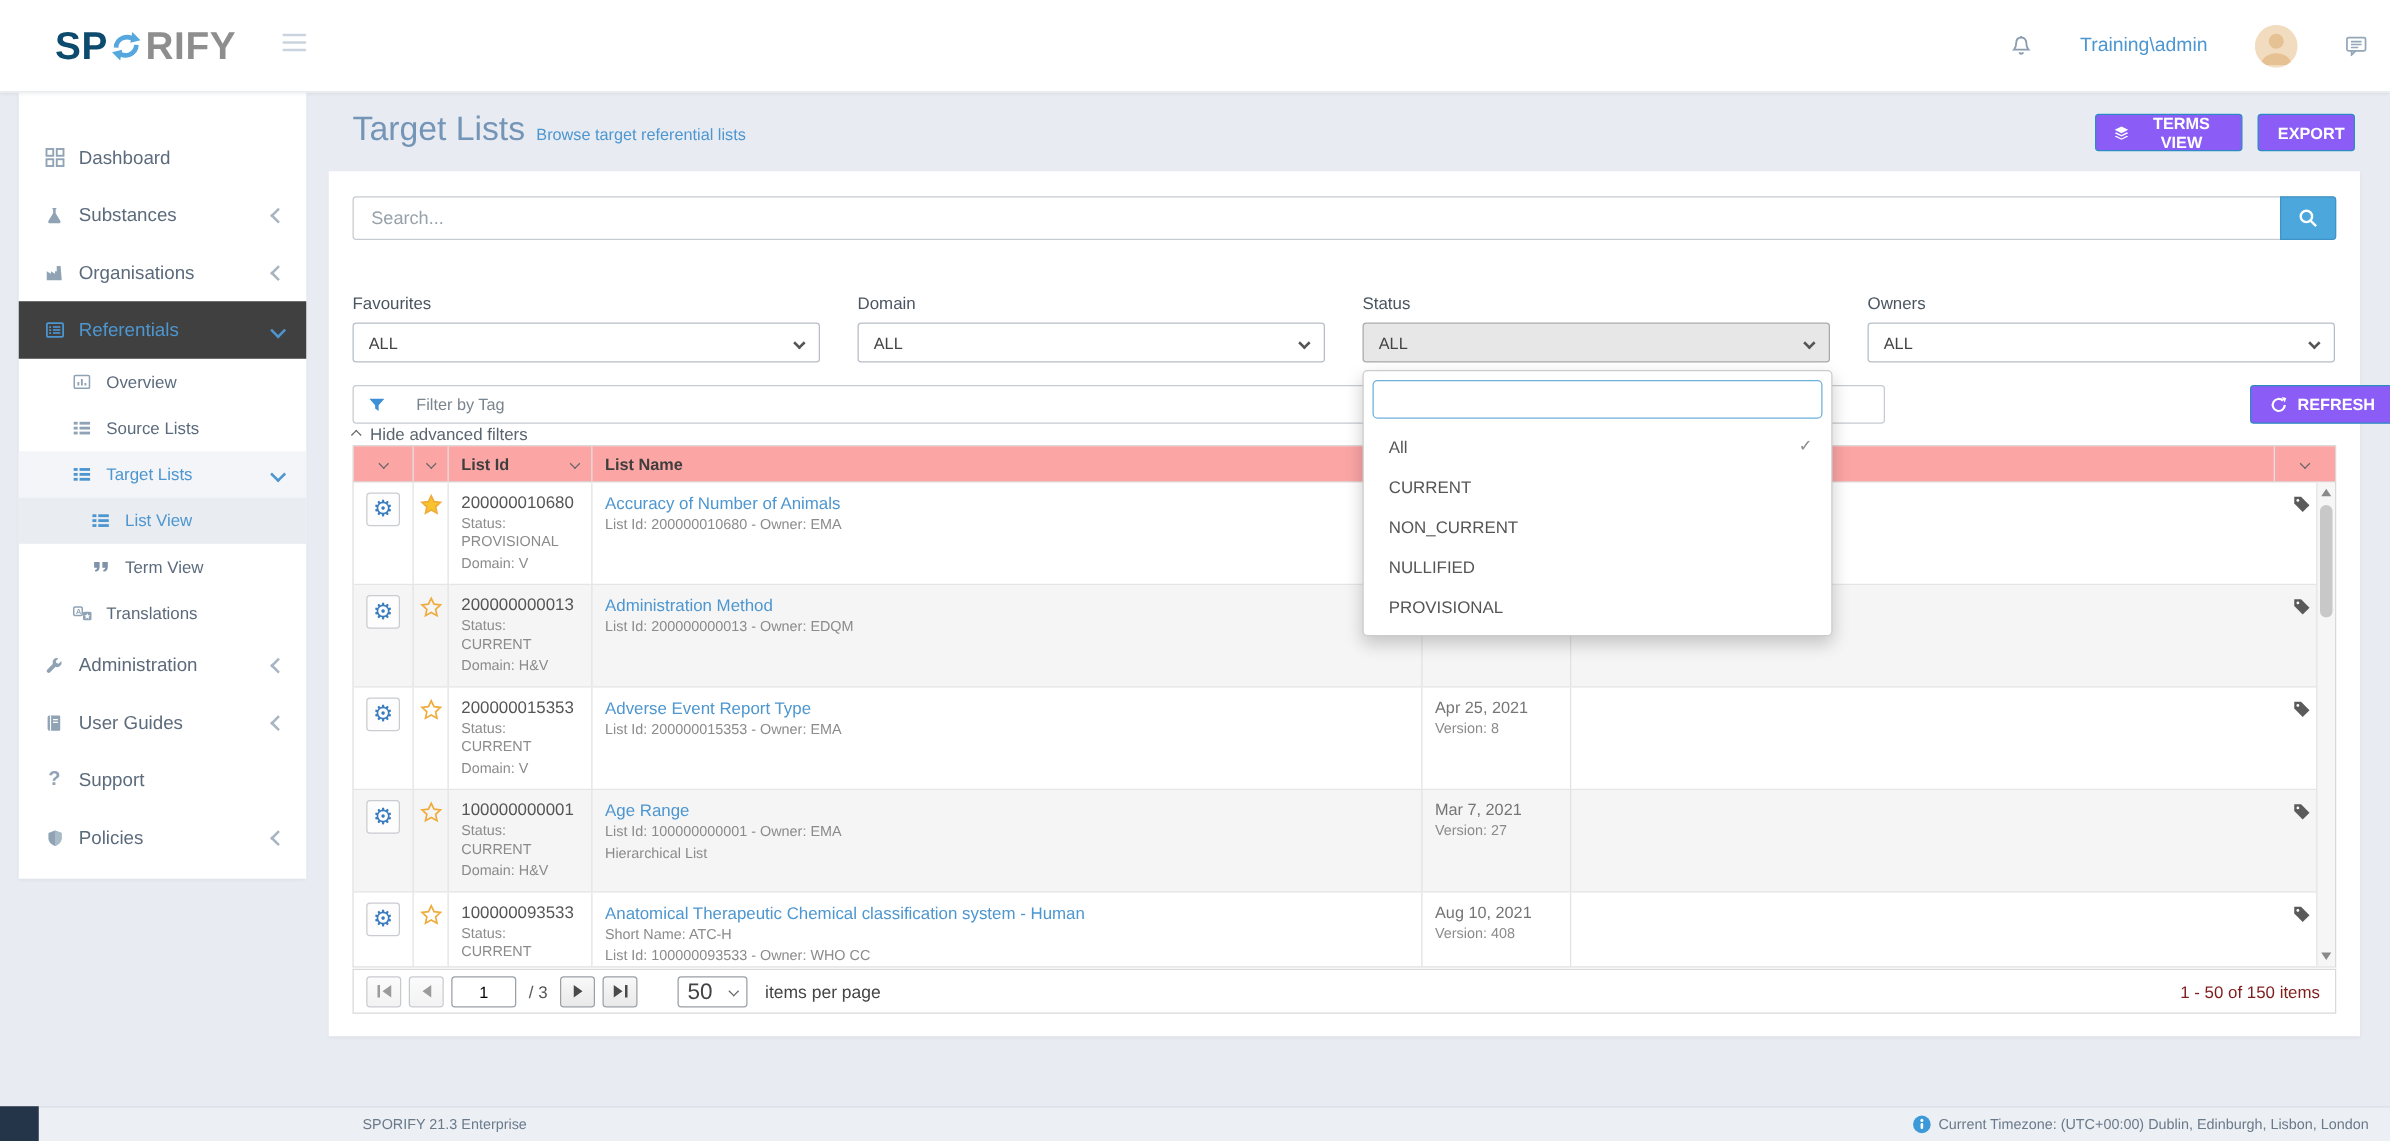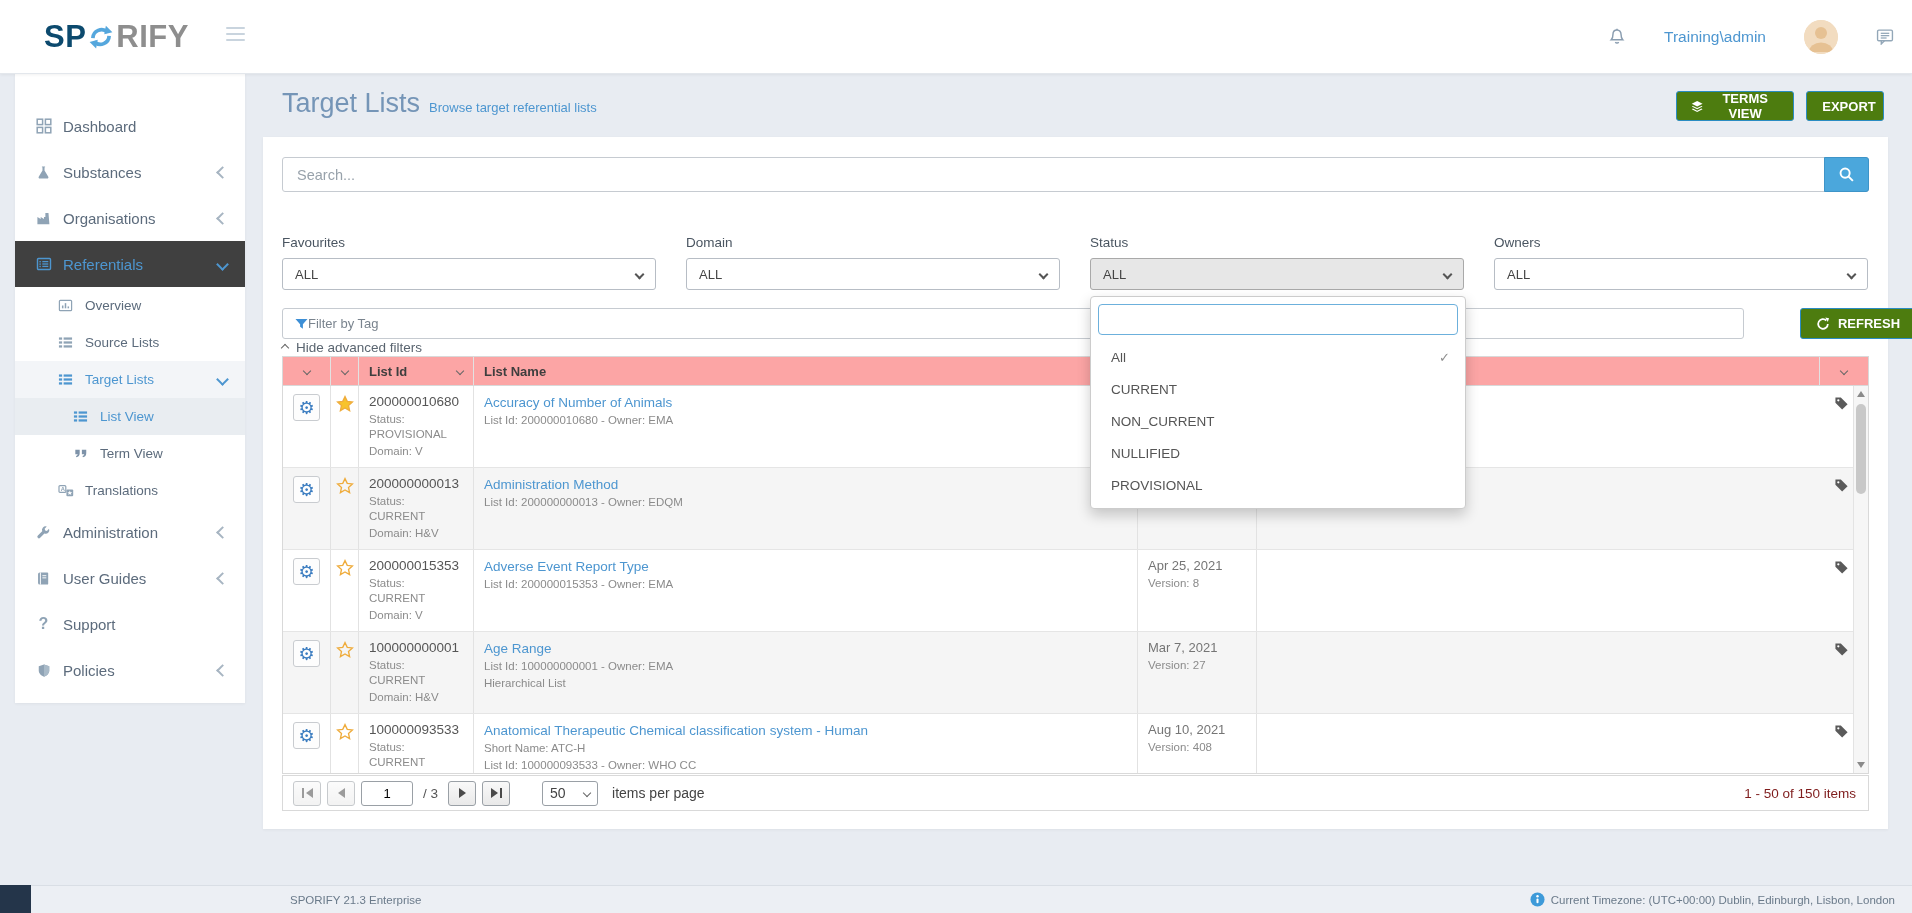--- a/index.html
+++ b/index.html
@@ -41,21 +41,21 @@
   .chev.up{transform:rotate(-135deg);border-color:#3A4A5A}
   .chev.blue{border-color:#4D96D0}
   .chev.dark{border-color:#555;width:5px;height:5px;border-width:2px}
   .chev.small{width:5px;height:5px;border-width:1.5px;border-color:#666}
 
   
   .pagehead{position:absolute;left:282px;top:88px;display:flex;align-items:baseline;gap:9px}
   .ptitle{font-size:27px;color:#7595B7}
   .psub{font-size:13px;color:#4D96D0}
   .headbtns{position:absolute;top:91px;left:1676px;display:flex;gap:12px}
-  .bluebtn{height:30px;background:#4d7c0f;color:#fff;border:1px solid #2A8CC2;border-radius:3px;
+  .bluebtn{height:30px;background:#8b5cf6;color:#fff;border:1px solid #2A8CC2;border-radius:3px;
            display:flex;align-items:center;justify-content:center;gap:8px;font-size:13px;
            font-weight:bold;cursor:pointer;padding:0 14px;box-sizing:border-box}
   .btn-terms{width:118px}.btn-export{width:78px}
 
   
   .card{position:absolute;left:263px;top:137px;width:1625px;height:692px;background:#fff;
         box-shadow:0 1px 3px rgba(0,0,0,.05);z-index:1}
   .searchwrap{position:absolute;left:19px;top:20px;width:1587px;height:35px}
   .searchwrap input{width:100%;height:35px;box-sizing:border-box;border:1px solid #C6CBD1;
         border-radius:3px;padding:0 48px 0 14px;font-size:14.5px;color:#333;
@@ -65,22 +65,22 @@
         border:1px solid #3E94C8;border-radius:0 3px 3px 0;display:flex;align-items:center;
         justify-content:center;cursor:pointer;box-sizing:border-box}
   .toggle{position:absolute;left:19px;top:203px;display:flex;align-items:center;gap:8px;
         font-size:13.5px;color:#5A6570;cursor:pointer}
   .flabel{position:absolute;top:98px;font-size:13.5px;color:#4A5561}
   .fselect{position:absolute;top:121px;width:374px;height:32px;border:1px solid #B7BDC5;
         border-radius:3px;background:#fff;display:flex;align-items:center;padding:0 12px;
         box-sizing:border-box;font-size:13px;color:#444;cursor:pointer}
   .fselect .chev{position:absolute;right:12px}
   .fselect.open{background:#E7E7E7;border-color:#A9A9A9}
-  .tagbar{position:absolute;left:19px;top:171px;width:1462px;height:31px;border:1px solid #C6CBD1;
-        border-radius:3px;display:flex;align-items:center;gap:0;padding:0 12px;
+  .tagbar{position:absolute;left:19px;top:171px;width:1226px;height:31px;border:1px solid #C6CBD1;
+        border-radius:3px;display:flex;align-items:center;gap:25px;padding:0 12px;
         box-sizing:border-box;font-size:13px;color:#7A848E;cursor:text}
   .refreshbtn{position:absolute;left:1537px;top:171px;width:116px;height:31px}
 
   
   .sdrop{position:absolute;left:1090px;top:296px;width:376px;background:#fff;z-index:60;
         border:1px solid #CCC;border-radius:4px;box-shadow:0 6px 14px rgba(0,0,0,.2);
         padding:7px;box-sizing:border-box}
   .sdrop input{width:100%;height:31px;box-sizing:border-box;border:1px solid #6CB0DC;
         border-radius:4px;outline:none;font-size:13px;padding:0 8px;
         font-family:"Liberation Sans",sans-serif}
@@ -137,21 +137,21 @@
       justify-content:center;gap:2px;cursor:pointer;padding:0}
   .pgbtn.dis{opacity:.55}
   .tri{width:0;height:0;border-top:5px solid transparent;border-bottom:5px solid transparent}
   .tri.r{border-left:7px solid #4A4A4A}.tri.l{border-right:7px solid #4A4A4A}
   .pbar{width:2px;height:10px;background:#4A4A4A}
   .pginput{width:52px;height:25px;border:1px solid #9AA0A6;border-radius:3px;text-align:center;
       font-size:13px;box-sizing:border-box;font-family:"Liberation Sans",sans-serif;outline:none}
   .ofpages{font-size:13.5px;color:#555;margin:0 4px}
   .sizesel{width:56px;height:25px;border:1px solid #9AA0A6;border-radius:3px;display:flex;
       align-items:center;justify-content:space-between;padding:0 7px;box-sizing:border-box;
-      font-size:14px;color:#444;cursor:pointer;margin-left:26px}
+      font-size:18px;color:#444;cursor:pointer;margin-left:26px}
   .perpage{font-size:14px;color:#444;margin-left:8px}
   .range{position:absolute;right:12px;font-size:13.5px;color:#7f1d1d}
 
   
   .footer{position:absolute;left:0;bottom:0;width:1912px;height:28px;background:#ECEFF4;
       border-top:1px solid #D9DEE5;box-sizing:border-box;display:flex;align-items:center;
       justify-content:space-between;padding:0 17px 0 290px;font-size:11.5px;color:#6A7A8A;z-index:25}
   .fright{display:flex;align-items:center;gap:6px}
   .corner{position:absolute;left:0;bottom:0;width:31px;height:28px;background:#24354A;z-index:26}
 </style>

